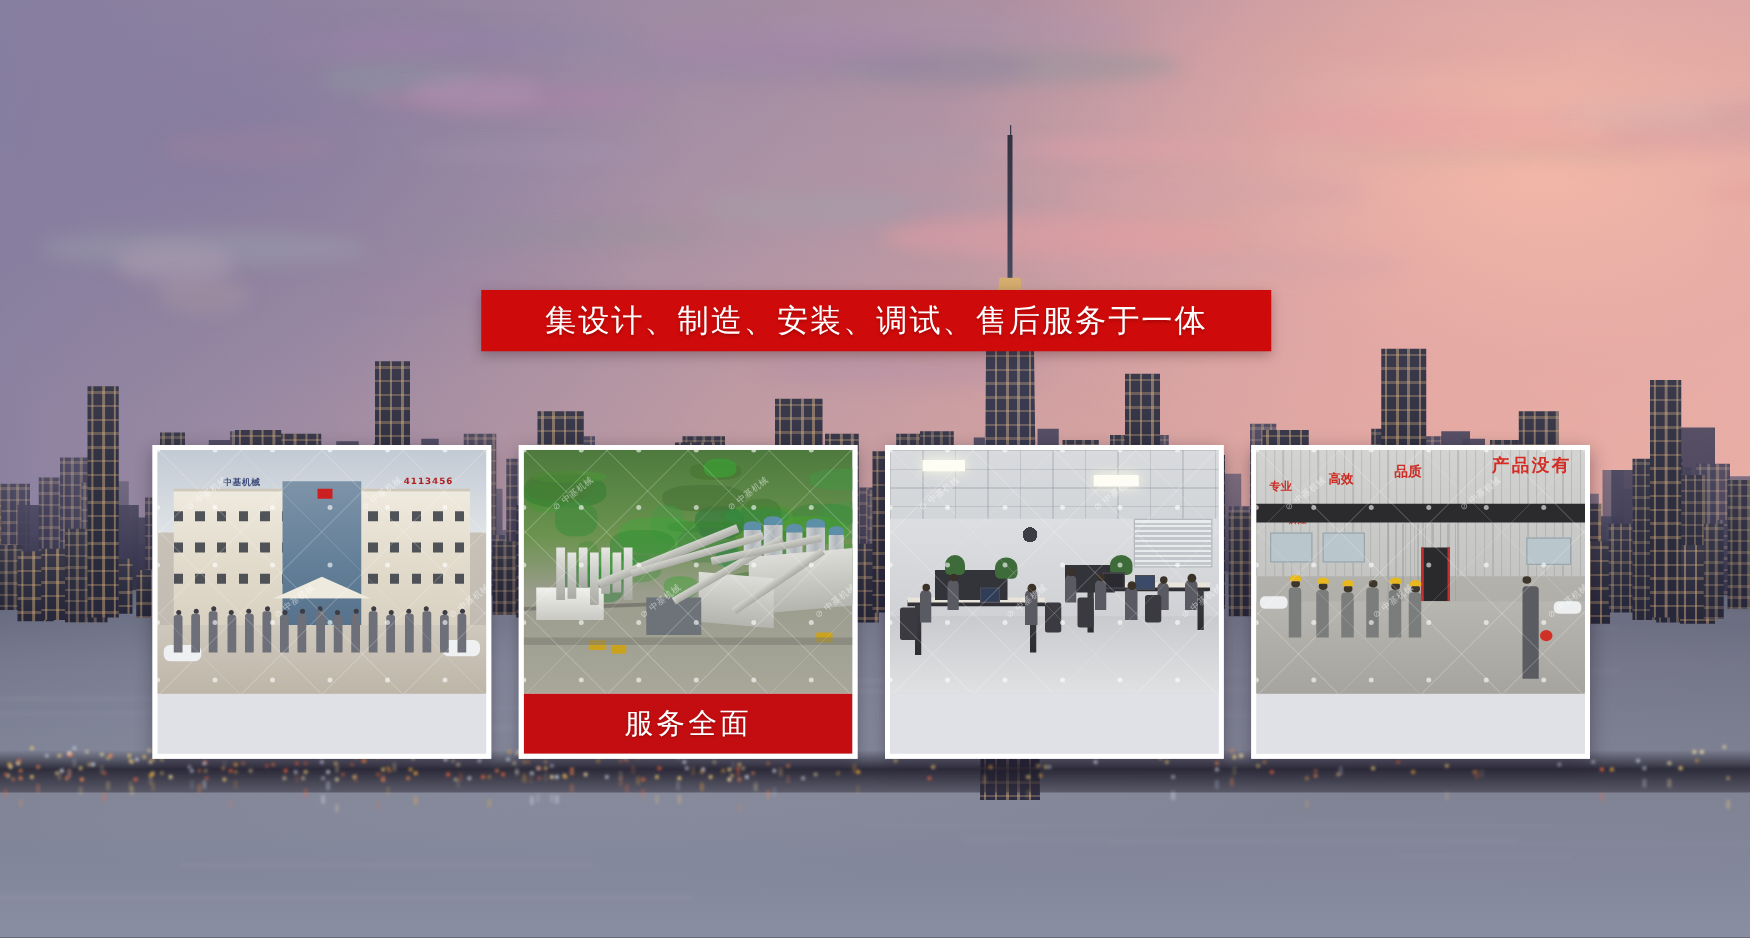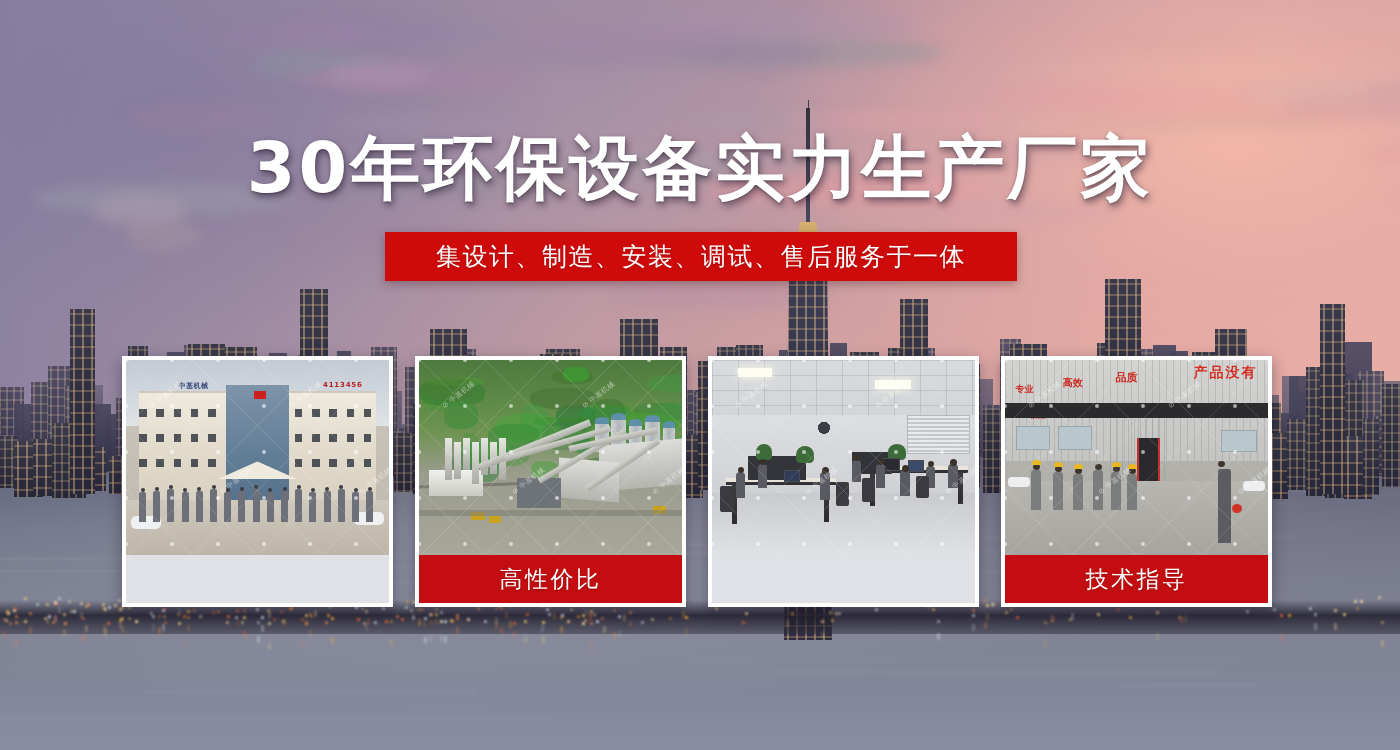--- a/index.html
+++ b/index.html
@@ -1254,21 +1254,20 @@
         <div class="lamp" style="left: 1183.96px; top: 597.391px; background: rgb(255, 230, 168); opacity: 0.887507;"></div>
         <div class="lamp" style="left: 1183.96px; top: 615.348px; background: rgb(255, 230, 168); opacity: 0.120269; height: 7px; border-radius: 1px;"></div>
         <div class="lamp" style="left: 835.424px; top: 611.948px; background: rgb(255, 217, 120); opacity: 0.762492;"></div>
         <div class="lamp" style="left: 288.804px; top: 606.531px; background: rgb(255, 106, 58); opacity: 0.758942;"></div>
         <div class="lamp" style="left: 552.646px; top: 599.025px; background: rgb(255, 180, 58); opacity: 0.631012;"></div>
         <div class="lamp" style="left: 552.646px; top: 613.045px; background: rgb(255, 180, 58); opacity: 0.207625; height: 7px; border-radius: 1px;"></div>
         <div class="lamp" style="left: 301.006px; top: 604.02px; background: rgb(255, 106, 58); opacity: 0.856095;"></div>
       </div>
   </div>
 
-  <div class="headline">30年环保设备实力生产厂家</div>
 
   <div class="subbanner">
     <span class="subbanner-text">集设计、制造、安装、调试、售后服务于一体</span>
   </div>
 
   <div class="cards">
 
     <div class="card">
       <div class="card-photo">
         <div class="p1">
@@ -1477,21 +1476,21 @@
               <div class="wm-dot" style="left: 228px; top: 136px;"></div>
               <div class="wm-dot" style="left: 228px; top: 182px;"></div>
               <div class="wm-logo" style="left: 20px; top: 30px;">⊘ 中基机械</div>
               <div class="wm-logo" style="left: 90px; top: 116px;">⊘ 中基机械</div>
               <div class="wm-logo" style="left: 160px; top: 30px;">⊘ 中基机械</div>
               <div class="wm-logo" style="left: 230px; top: 116px;">⊘ 中基机械</div>
             </div>
           </div>
       </div>
       <div class="card-label">
-        <span class="card-label-text">高性价比</span>
+        <span class="card-label-text">服务全面</span>
       </div>
     </div>
 
     <div class="card">
       <div class="card-photo">
         <div class="p3">
           <div class="p3-ceil"></div>
           <div class="p3-light" style="left:10%;top:4%;width:34px;height:9px;"></div>
           <div class="p3-light" style="left:62%;top:10%;width:36px;height:9px;"></div>
           <div class="p3-wall"></div>
@@ -1653,19 +1652,16 @@
               <div class="wm-dot" style="left: 228px; top: 90px;"></div>
               <div class="wm-dot" style="left: 228px; top: 136px;"></div>
               <div class="wm-dot" style="left: 228px; top: 182px;"></div>
               <div class="wm-logo" style="left: 20px; top: 30px;">⊘ 中基机械</div>
               <div class="wm-logo" style="left: 90px; top: 116px;">⊘ 中基机械</div>
               <div class="wm-logo" style="left: 160px; top: 30px;">⊘ 中基机械</div>
               <div class="wm-logo" style="left: 230px; top: 116px;">⊘ 中基机械</div>
             </div>
           </div>
       </div>
-      <div class="card-label">
-        <span class="card-label-text">技术指导</span>
-      </div>
     </div>
 
   </div>
 </div>
 
 </body></html>

